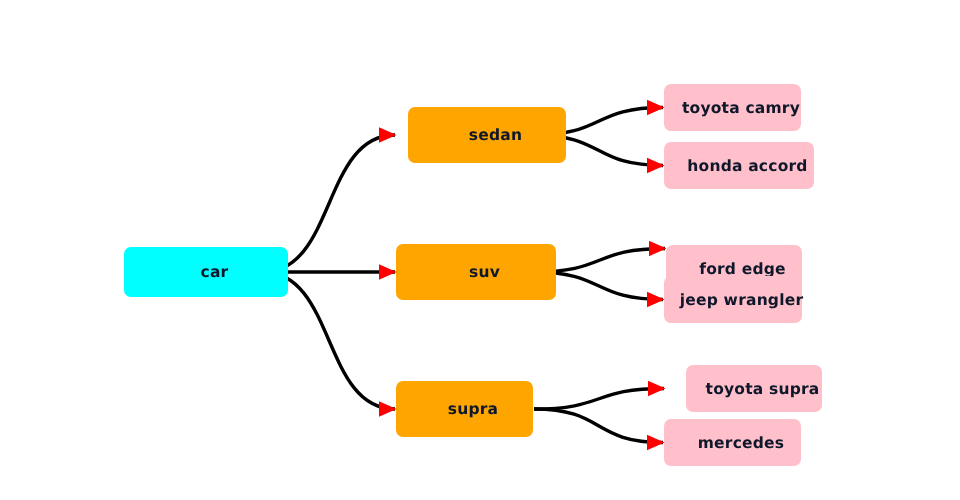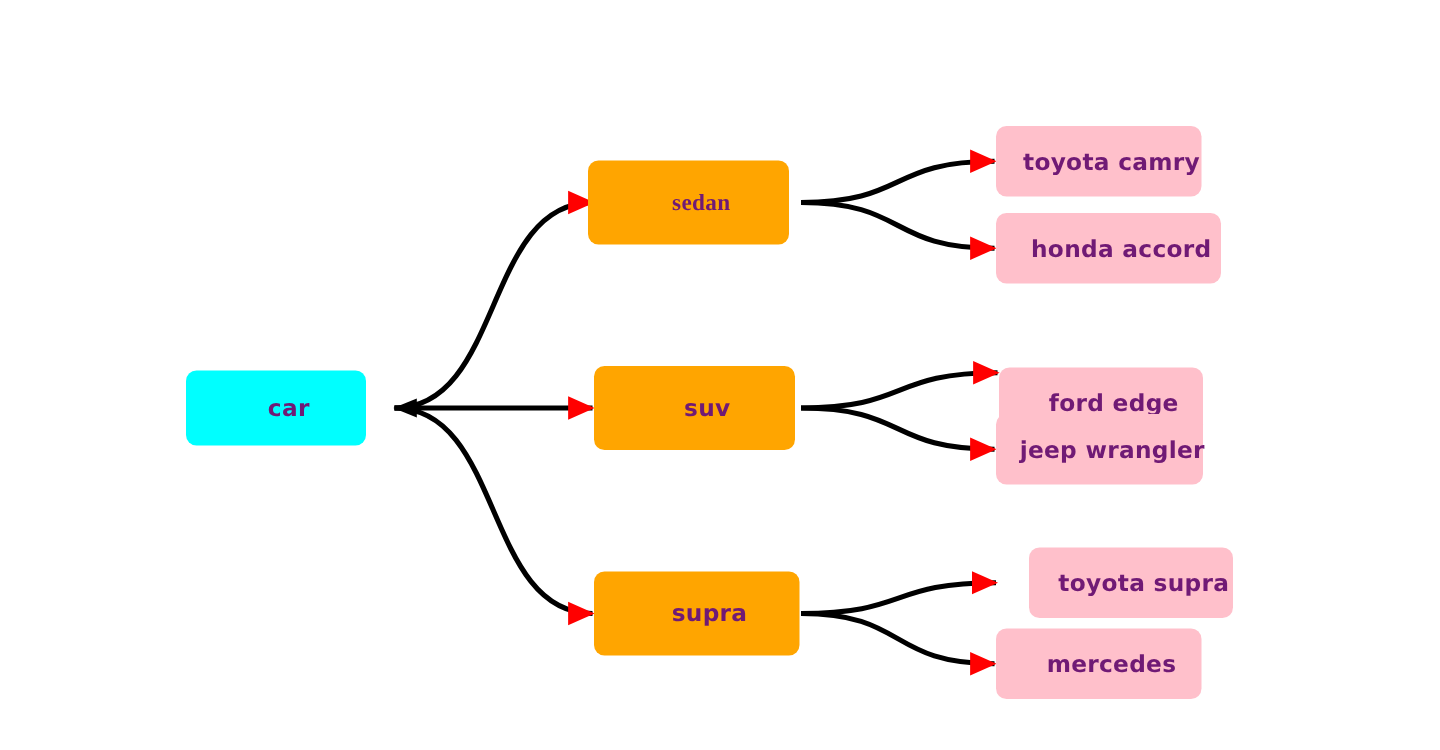--- a/index.html
+++ b/index.html
@@ -26,21 +26,21 @@
     width: 960px;
     height: 500px;
   }
   .node {
     position: absolute;
     box-sizing: border-box;
     border-radius: 7px;
     display: flex;
     align-items: center;
     justify-content: center;
-    color: #701a75;
+    color: #0f172a;
     font-weight: bold;
     font-size: 15.5px;
     letter-spacing: 0.2px;
     line-height: 1;
     white-space: nowrap;
     z-index: 2;
     text-rendering: geometricPrecision;
     padding-left: 17px;
   }
   .node-label {
@@ -69,33 +69,33 @@
         <path d="M 263 272 L 395 272" marker-end="url(#arrow-red)" marker-start="url(#arrow-black)"></path>
         <path d="M 534 272 C 606.05 272, 592.95 248.5, 665 248.5" marker-end="url(#arrow-red)"></path>
         <path d="M 534 272 C 604.95 272, 592.05 299.5, 663 299.5" marker-end="url(#arrow-red)"></path>
         <path d="M 263 272 C 335.6 272, 322.4 409, 395 409" marker-end="url(#arrow-red)"></path>
         <path d="M 534 409 C 605.5 409, 592.5 388.5, 664 388.5" marker-end="url(#arrow-red)"></path>
         <path d="M 534 409 C 604.95 409, 592.05 442.5, 663 442.5" marker-end="url(#arrow-red)"></path>
       </g>
   </svg>
 
   <div id="nodes">
-      <div class="node node-root" style="left: 124px; top: 247px; width: 120px; height: 50px; background: rgb(0, 255, 255);">
+      <div class="node node-root" style="left: 124px; top: 247px; width: 164px; height: 50px; background: rgb(0, 255, 255);">
         <span class="node-label">car</span>
       </div>
-      <div class="node node-category" style="left: 392px; top: 107px; width: 134px; height: 56px; background: rgb(255, 165, 0); font-family: Liberation Serif, serif;">
+      <div class="node node-category" style="left: 408px; top: 107px; width: 158px; height: 56px; background: rgb(255, 165, 0);">
         <span class="node-label">sedan</span>
       </div>
       <div class="node node-leaf" style="left: 664px; top: 84px; width: 137px; height: 47px; background: rgb(255, 192, 203);">
         <span class="node-label">toyota camry</span>
       </div>
       <div class="node node-leaf" style="left: 664px; top: 142px; width: 150px; height: 47px; background: rgb(255, 192, 203);">
         <span class="node-label">honda accord</span>
       </div>
-      <div class="node node-category" style="left: 396px; top: 244px; width: 134px; height: 56px; background: rgb(255, 165, 0);">
+      <div class="node node-category" style="left: 396px; top: 244px; width: 160px; height: 56px; background: rgb(255, 165, 0);">
         <span class="node-label">suv</span>
       </div>
       <div class="node node-leaf" style="left: 666px; top: 225px; width: 136px; height: 47px; background: rgb(255, 192, 203); margin-top: 20px;">
         <span class="node-label">ford edge</span>
       </div>
       <div class="node node-leaf" style="left: 664px; top: 276px; width: 138px; height: 47px; background: rgb(255, 192, 203);">
         <span class="node-label">jeep wrangler</span>
       </div>
       <div class="node node-category" style="left: 396px; top: 381px; width: 137px; height: 56px; background: rgb(255, 165, 0);">
         <span class="node-label">supra</span>

